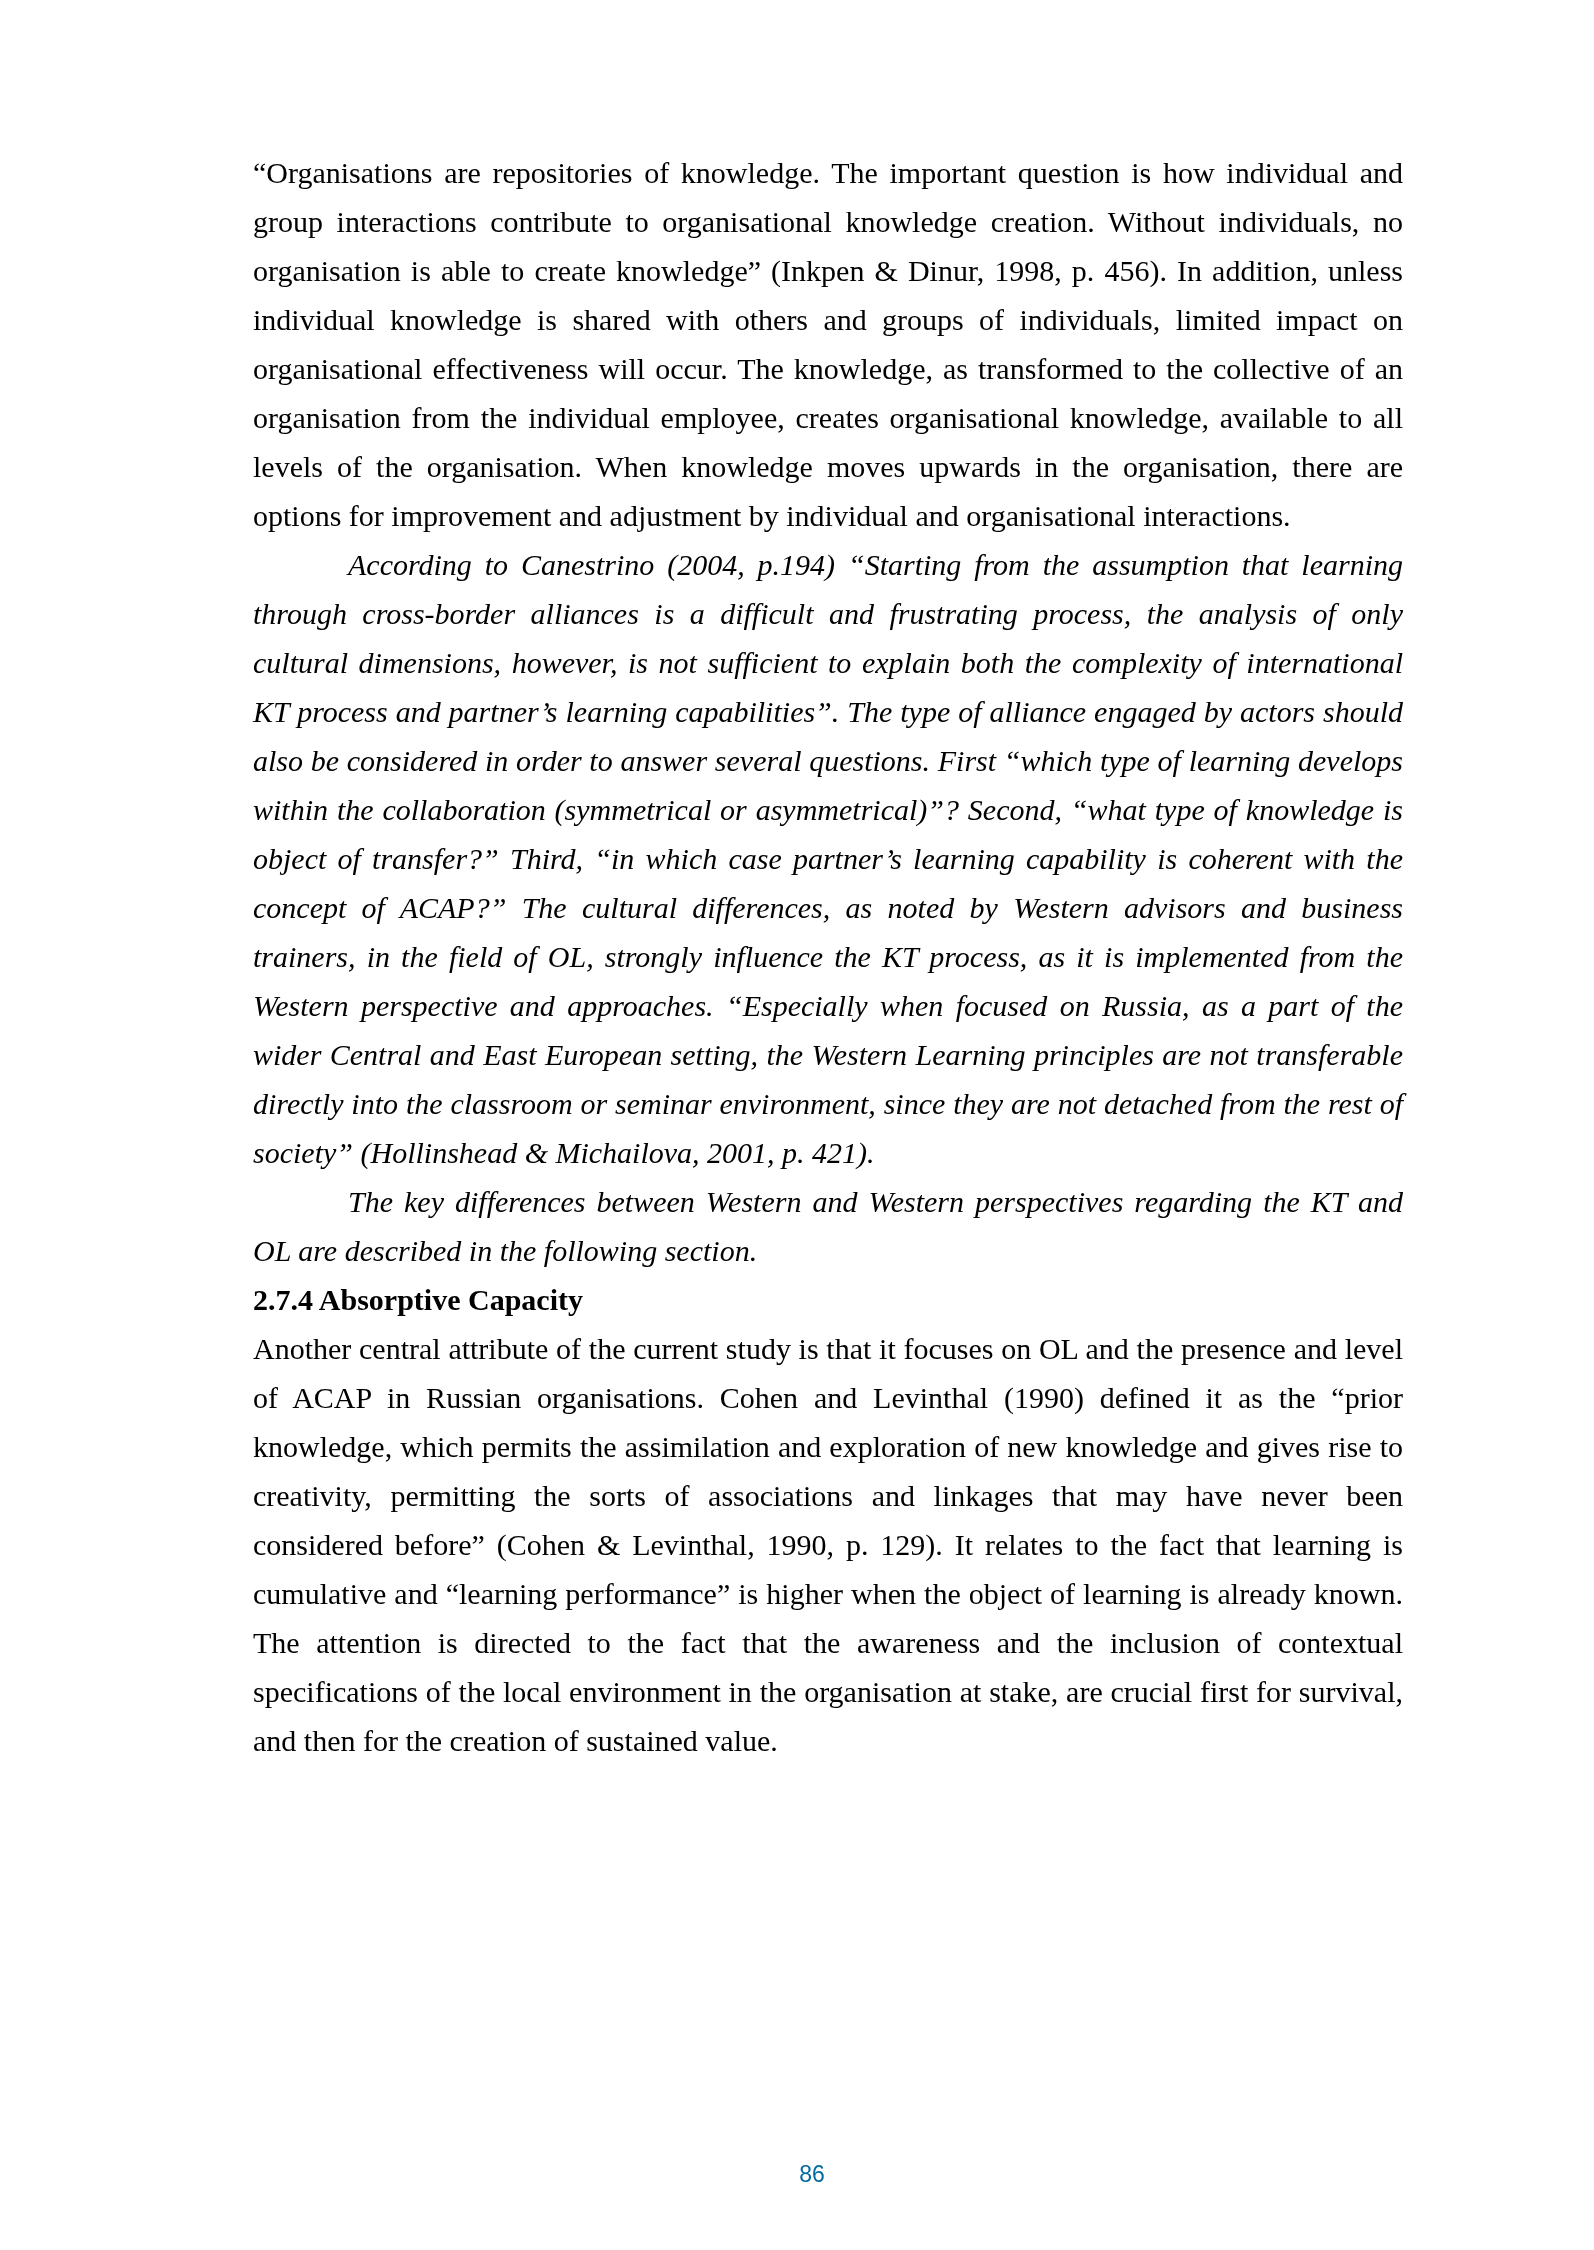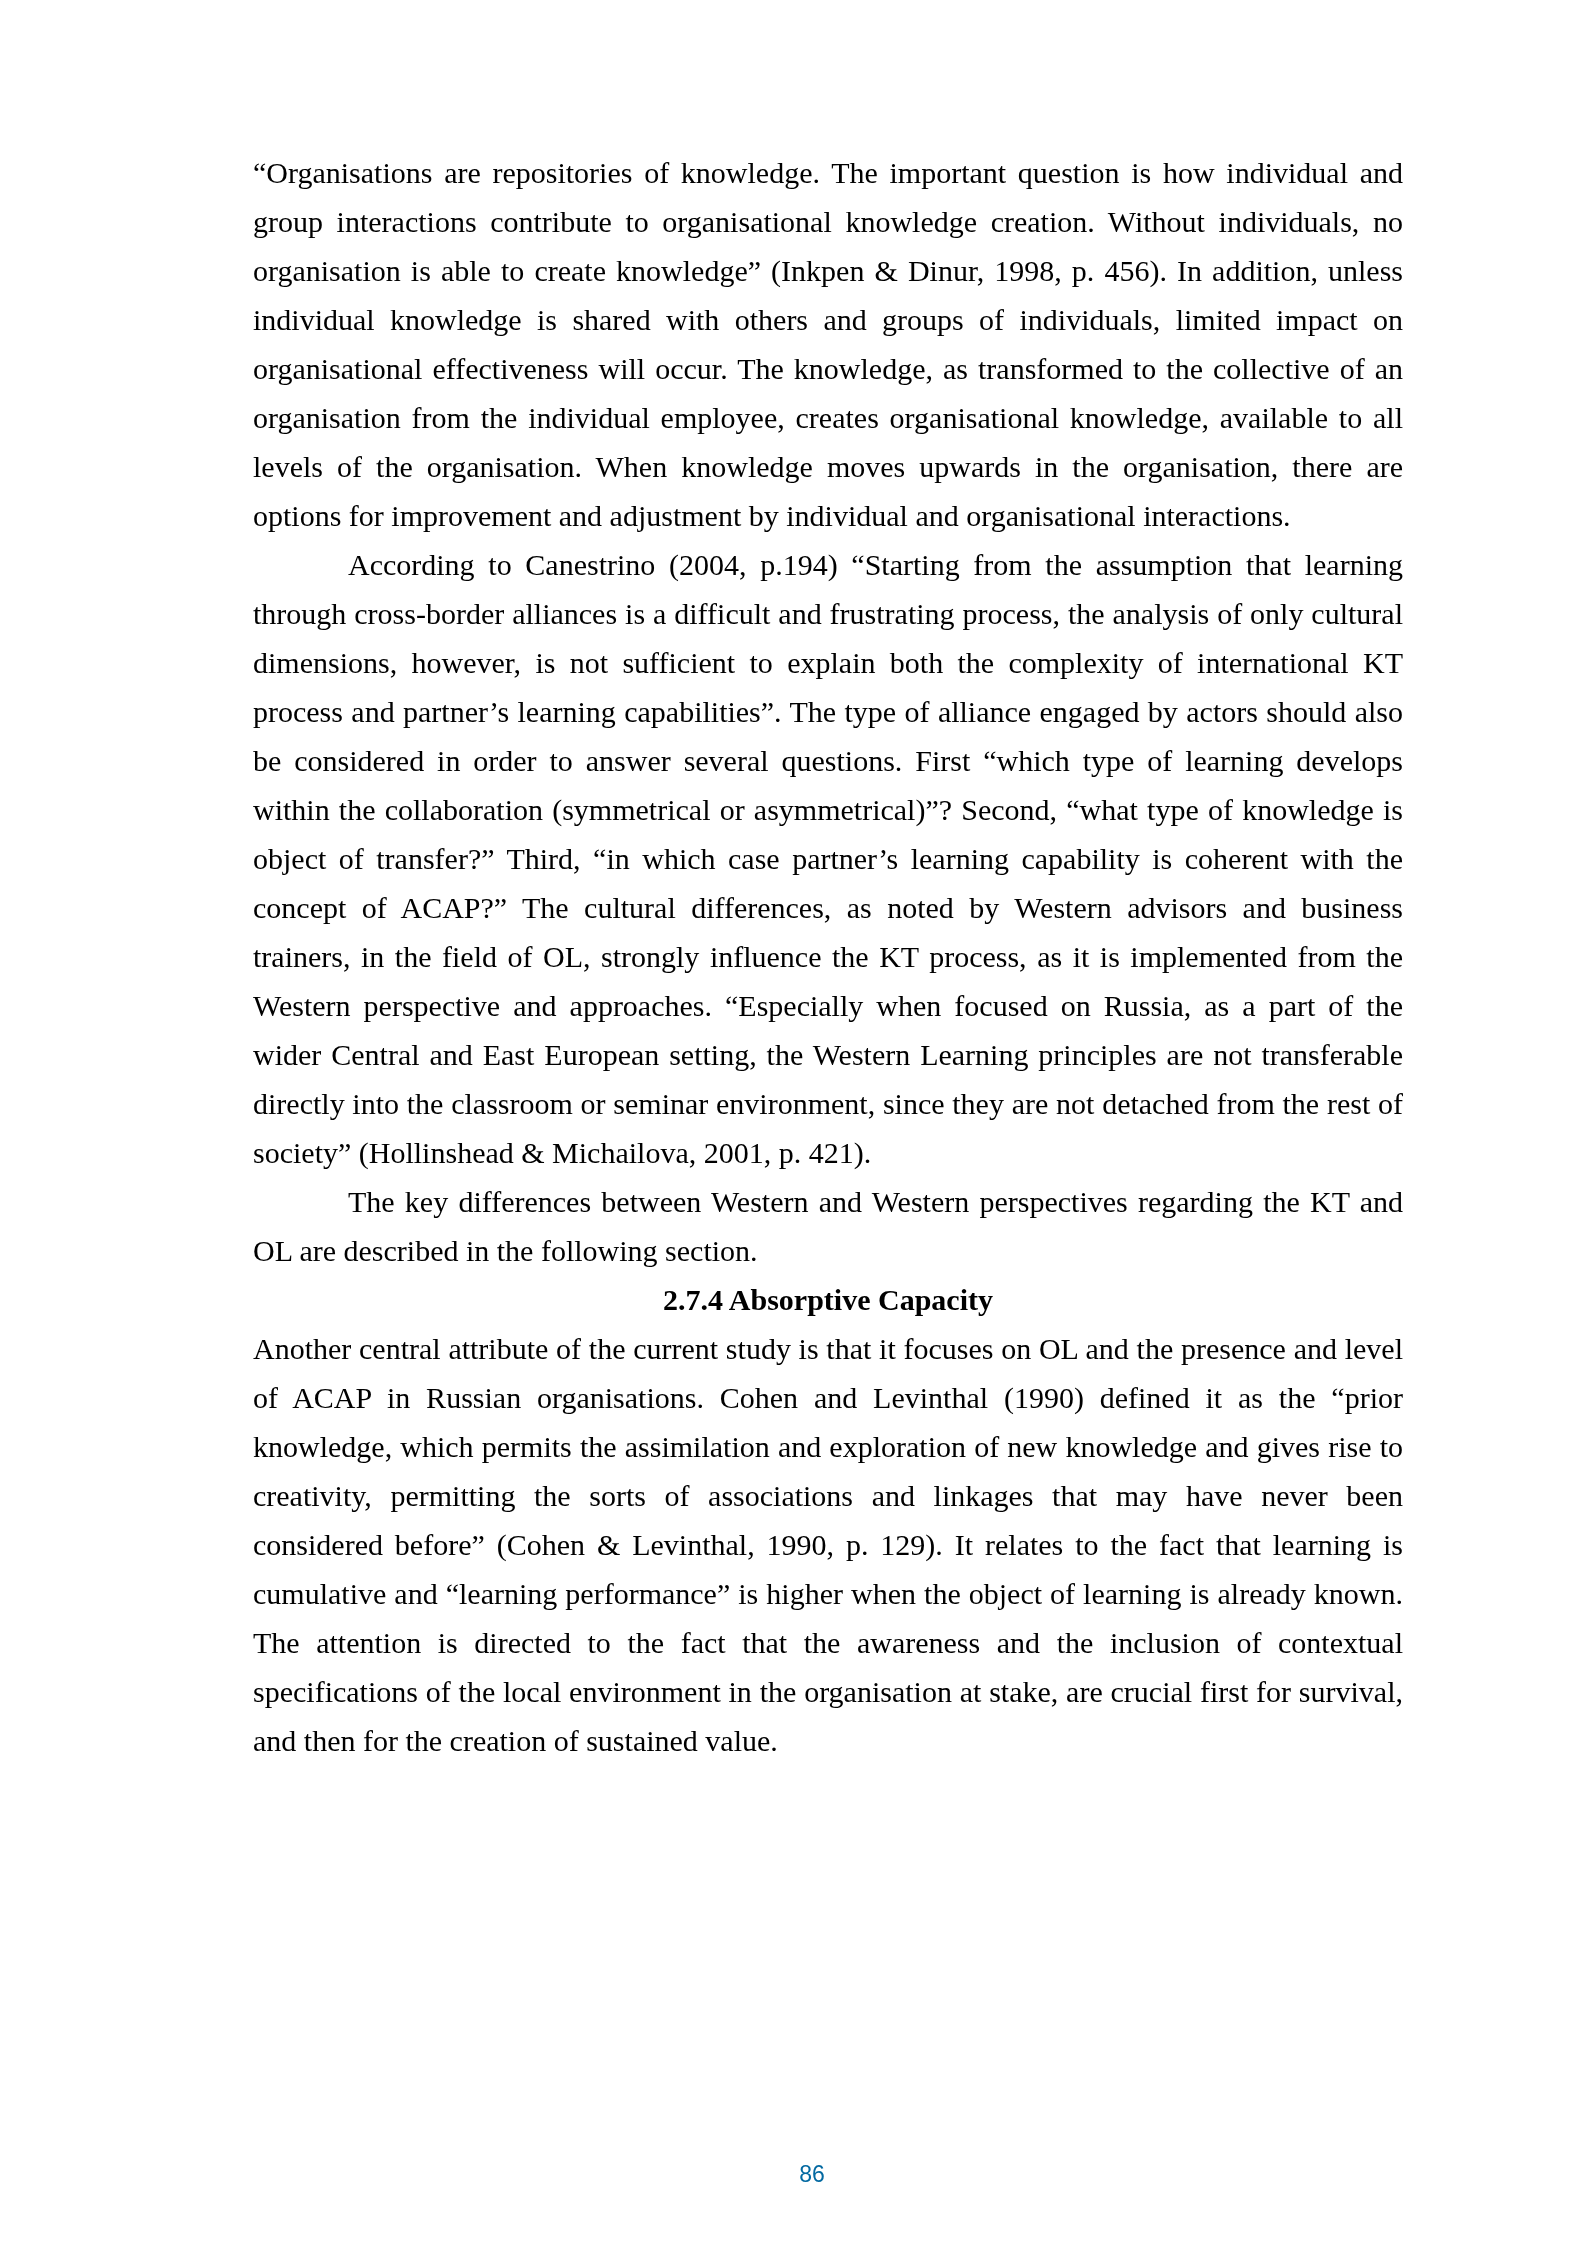--- a/index.html
+++ b/index.html
@@ -25,27 +25,28 @@
   }
   p.para {
     margin: 0;
     font-size: 30px;
     line-height: 49px;
     text-align: justify;
     text-justify: inter-word;
   }
   p.para.indent {
     text-indent: 95px;
+    font-style: italic;
   }
   h3.heading {
     margin: 0;
     font-size: 30px;
     line-height: 49px;
     font-weight: bold;
-    text-align: center;
+    text-align: left;
   }
   .page-number {
     position: absolute;
     left: 0;
     right: 0;
     bottom: 62px;
     text-align: center;
     font-family: "Liberation Sans", sans-serif;
     font-size: 23px;
     color: #0369a1;

